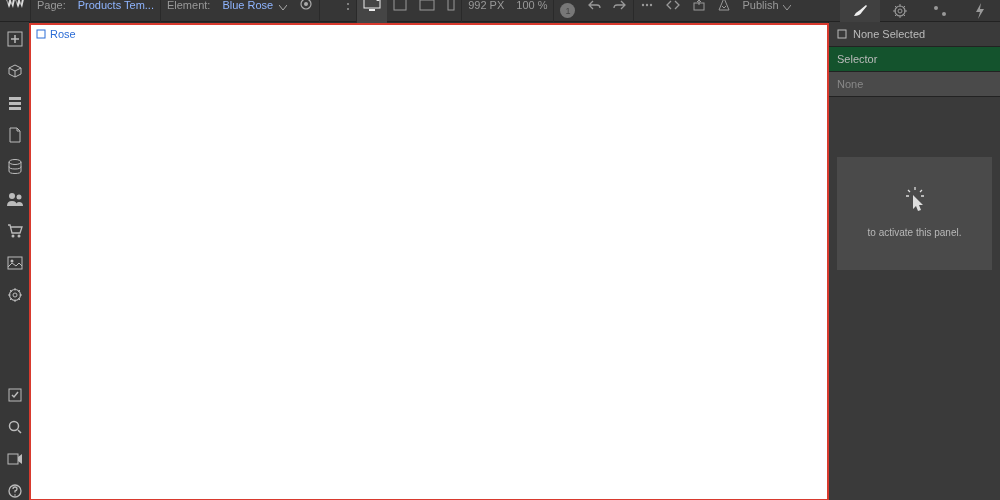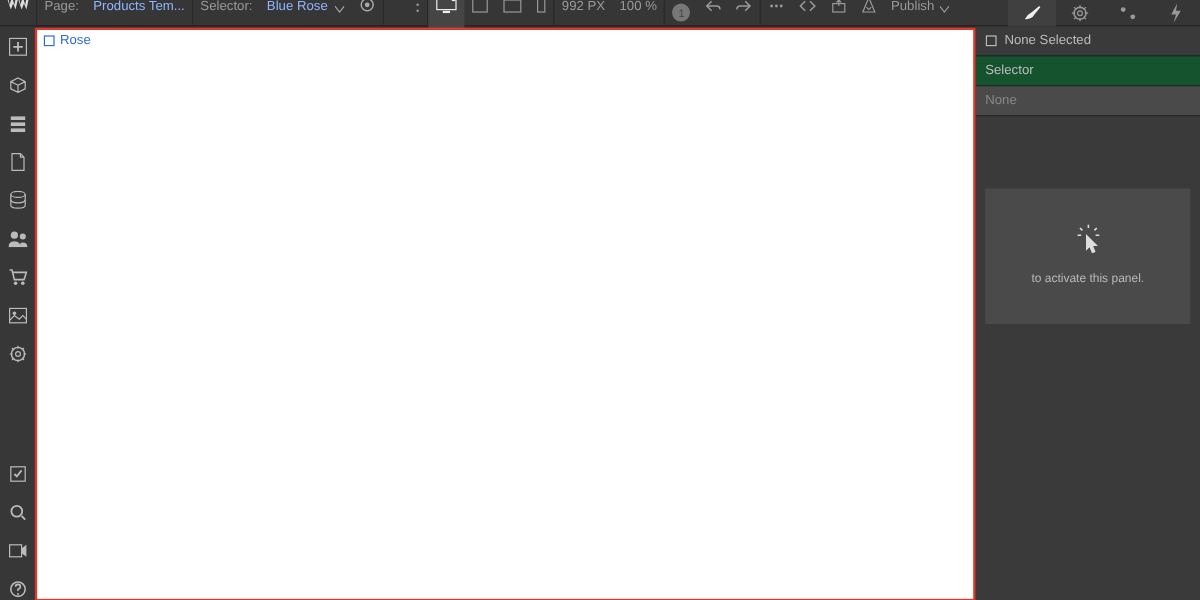--- a/index.html
+++ b/index.html
@@ -15,21 +15,21 @@
 .rtabs .tab { width: 40px; height: 22px; display: flex; align-items: center; justify-content: center; cursor: pointer; }
 .rtabs .tab.active { background: #404040; }
 .main { display: flex; height: 478px; }
 .lsb { width: 30px; background: #373737; display: flex; flex-direction: column; align-items: center; padding-top: 8px; gap: 14px; border-right: 1px solid #222; }
 .lsb .ic { width: 18px; height: 18px; display: flex; align-items: center; justify-content: center; cursor: pointer; color: #aaa; }
 .lsb .gap { flex: 1; }
 .canvasarea { flex: 1; display: flex; flex-direction: column; }
 .canvas { flex: 1; background: #fff; margin: 2px 0 0 0; outline: 2px solid #d83a2e; outline-offset: -1px; position: relative; }
 .bodytag { position: absolute; top: 4px; left: 6px; color: #2b6cd6; font-size: 11px; display: flex; align-items: center; gap: 4px; }
 .statusbar { height: 16px; background: #e9e9e9; border-top: 1px solid #ccc; color: #666; font-size: 10px; padding: 1px 6px; }
-.rpanel { width: 188px; background: #3a3a3a; border-left: 1px solid #222; display: flex; flex-direction: column; }
+.rpanel { width: 172px; background: #3a3a3a; border-left: 1px solid #222; display: flex; flex-direction: column; }
 .rrow { padding: 6px 8px; display: flex; align-items: center; gap: 6px; color: #bbb; }
 .rhdr { background: #14532d; border-top: 1px solid #222; border-bottom: 1px solid #222; }
 .selectbox { background: #4a4a4a; border-bottom: 1px solid #222; color: #888; }
 .emptybox { margin: 60px 8px 0; background: #4a4a4a; padding: 30px 12px; text-align: center; color: #b8b8b8; font-size: 10px; line-height: 1.5; }
 .emptybox .pointer { margin-bottom: 12px; display: flex; justify-content: center; }
 </style>
 </head>
 <body>
 
 <div class="topbar">
@@ -40,21 +40,21 @@
   </div>
   <div class="sep"></div>
   <div class="ctl">
       <span>Page:</span>
     </div>
   <div class="ctl hl">
       <span>Products Tem...</span>
     </div>
   <div class="sep"></div>
   <div class="ctl">
-      <span>Selector:</span>
+      <span>Element:</span>
     </div>
   <div class="ctl hl">
     <span>Blue Rose</span>
     <svg width="8" height="6" style="margin-left:6px">
         <path d="M0 0 L4 5 L8 0" fill="none" stroke="#aaa"></path>
       </svg>
   </div>
   <div class="ctl">
     <svg width="14" height="14">
         <circle cx="7" cy="7" r="5" fill="none" stroke="#aaa" stroke-width="1.2"></circle>

